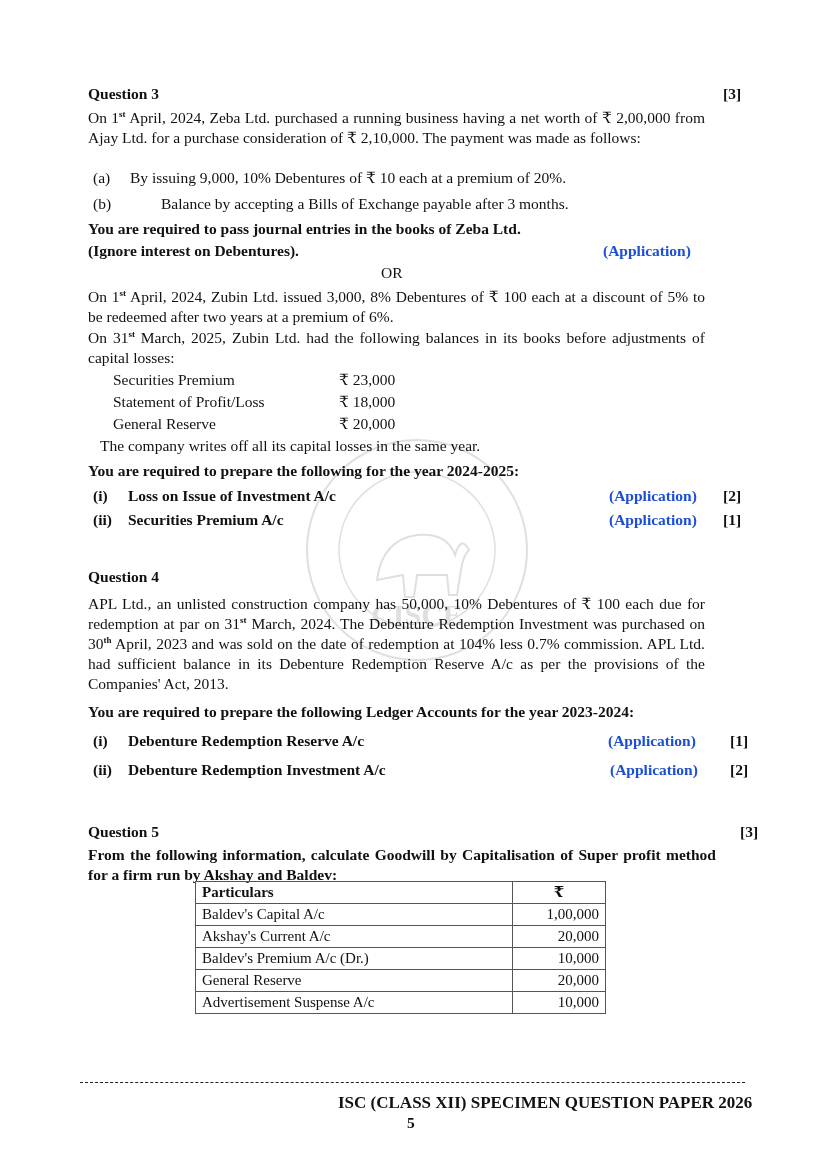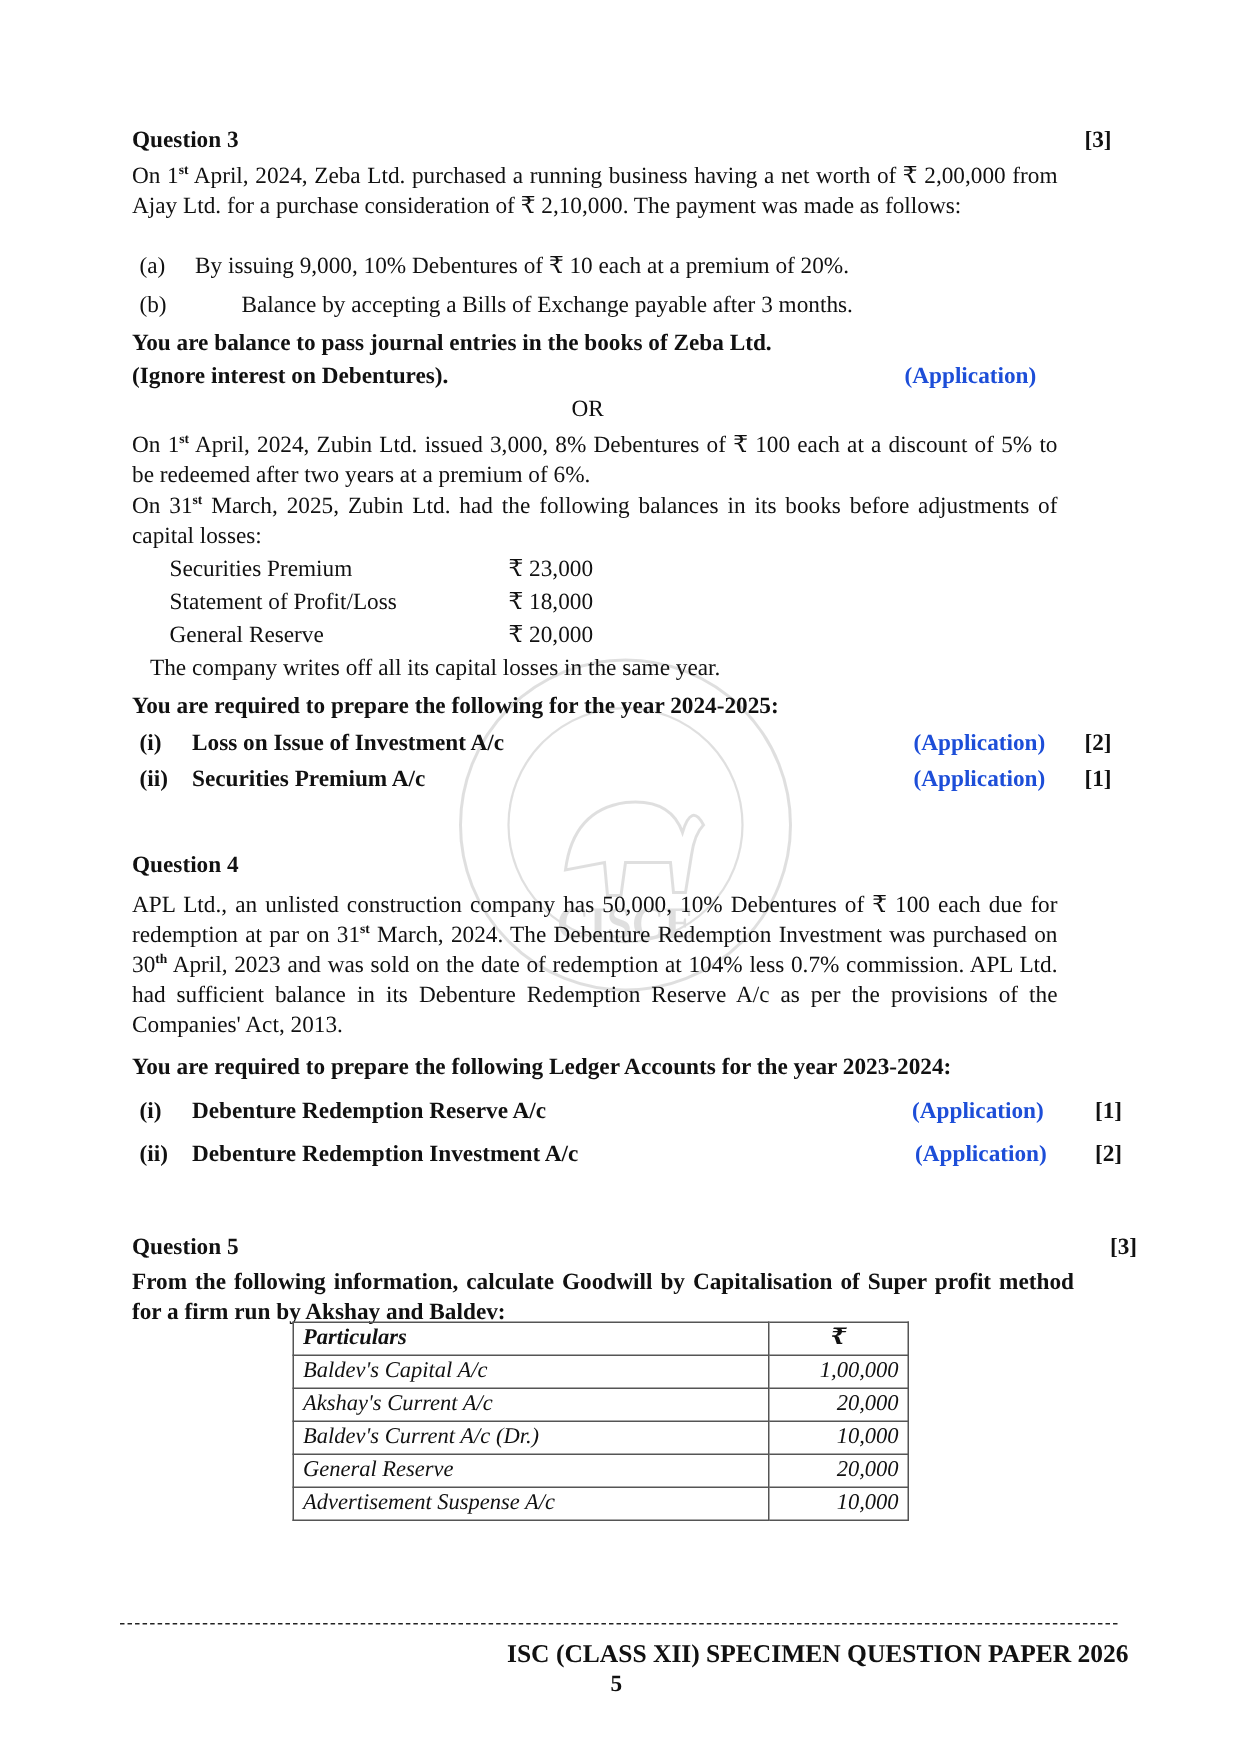--- a/index.html
+++ b/index.html
@@ -14,21 +14,21 @@
     .marks { font-weight: bold; }
     .just { text-align: justify; text-align-last: left; }
     sup { font-size: 9px; line-height: 0; vertical-align: 6px; font-weight: bold; }
     .row { position: absolute; left: 88px; right: 0; height: 22px; }
     .row .num { position: absolute; left: 0; }
     .row .txt { position: absolute; left: 40px; }
     .row .app { position: absolute; }
     .row .mk { position: absolute; }
     .bal { position: absolute; left: 113px; }
     .bal .v { position: absolute; left: 226px; white-space: nowrap; }
-    table.gw { position: absolute; left: 195px; top: 881px; width: 411px; border-collapse: collapse; font-size: 15px; font-style: italic; }
+    table.gw { position: absolute; left: 195px; top: 881px; width: 411px; border-collapse: collapse; font-size: 15px; }
     table.gw td { border: 1px solid #555; padding: 0 6px; height: 21px; line-height: 21px; }
     table.gw td.amt { text-align: right; width: 80px; }
     table.gw tr.head td { font-weight: bold; }
     table.gw tr.head td.amt { text-align: center; }
     .watermark {
       position: absolute; left: 292px; top: 430px; width: 250px; height: 250px;
       opacity: 0.18; pointer-events: none;
     }
     .footer-line { position: absolute; left: 80px; top: 1082px; width: 665px; border-top: 1px dashed #222; }
   </style>
@@ -53,21 +53,21 @@
 
 <div class="row" style="top:168px;">
   <span class="num" style="left:5px;">(a)</span>
   <span class="txt" style="left:42px;">By issuing 9,000, 10% Debentures of ₹ 10 each at a premium of 20%.</span>
 </div>
 <div class="row" style="top:194px;">
   <span class="num" style="left:5px;">(b)</span>
   <span class="txt" style="left:25px;margin-left:48px;">Balance by accepting a Bills of Exchange payable after 3 months.</span>
 </div>
 
-<div class="abs bold" style="left:88px; top:219px;">You are balance to pass journal entries in the books of Zeba Ltd.</div>
+<div class="abs bold" style="left:88px; top:219px;">You are required to pass journal entries in the books of Zeba Ltd.</div>
 <div class="abs bold" style="left:88px; top:241px;">(Ignore interest on Debentures).</div>
 <div class="abs green" style="left:603px; top:241px;">(Application)</div>
 
 <div class="abs" style="left:381px; top:263px;">OR</div>
 
 <div class="abs just" style="left:88px; top:287px; width:617px;">
   <span>On 1</span><sup>st</sup><span> April, 2024, Zubin Ltd. issued 3,000, 8% Debentures of ₹ 100 each at a discount of 5% to be redeemed after two years at a premium of 6%.</span>
 </div>
 <div class="abs just" style="left:88px; top:328px; width:617px;">
   <span>On 31</span><sup>st</sup><span> March, 2025, Zubin Ltd. had the following balances in its books before adjustments of capital losses:</span>
@@ -132,21 +132,21 @@
   </tr>
   <tr>
     <td>Baldev's Capital A/c</td>
     <td class="amt">1,00,000</td>
   </tr>
   <tr>
     <td>Akshay's Current A/c</td>
     <td class="amt">20,000</td>
   </tr>
   <tr>
-    <td>Baldev's Current A/c (Dr.)</td>
+    <td>Baldev's Premium A/c (Dr.)</td>
     <td class="amt">10,000</td>
   </tr>
   <tr>
     <td>General Reserve</td>
     <td class="amt">20,000</td>
   </tr>
   <tr>
     <td>Advertisement Suspense A/c</td>
     <td class="amt">10,000</td>
   </tr>

